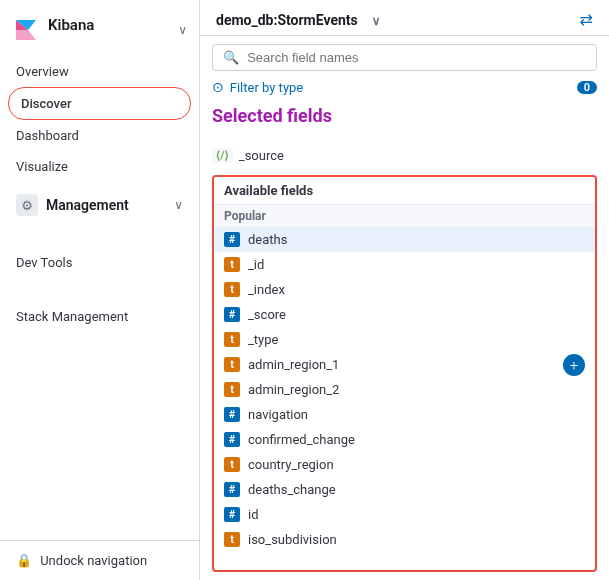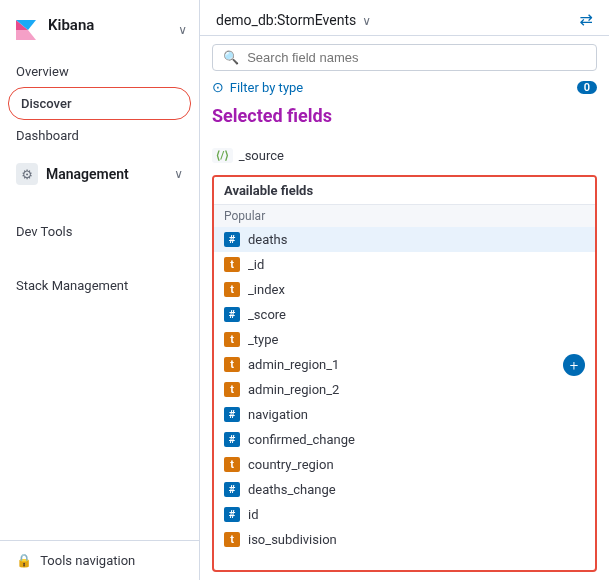--- a/index.html
+++ b/index.html
@@ -142,23 +142,23 @@
       display: flex;
       align-items: center;
       justify-content: space-between;
       padding: 10px 16px 6px 16px;
       border-bottom: 1px solid #d3dae6;
     }
 
     .db-selector {
       display: flex;
       align-items: flex-end;
-      gap: 6px;
+      gap: 14px;
       font-size: 14px;
-      font-weight: 400;
+      font-weight: 700;
       color: #1a1c21;
       cursor: pointer;
     }
 
     .db-chevron {
       color: #69707d;
       font-size: 12px;
     }
 
     .arrows-icon {
@@ -279,21 +279,21 @@
     .available-fields-list {
       overflow-y: auto;
       flex: 1;
     }
 
     .popular-label {
       background: #f5f7fa;
       padding: 4px 10px;
       font-size: 12px;
       color: #69707d;
-      font-weight: 400;
+      font-weight: 700;
     }
 
     .field-item {
       display: flex;
       align-items: center;
       padding: 5px 10px;
       cursor: pointer;
       position: relative;
     }
 
@@ -363,40 +363,43 @@
   <div class="sidebar-nav">
     <div class="nav-item">
       <span>Overview</span>
     </div>
     <div class="nav-item active">
       <span>Discover</span>
     </div>
     <div class="nav-item">
       <span>Dashboard</span>
     </div>
+    <div class="nav-item">
+      <span>Visualize</span>
+    </div>
 
     <div class="nav-section">
       <div class="nav-section-left">
         <div class="gear-icon">⚙</div>
         <span class="section-label">Management</span>
       </div>
       <span class="chevron-down">∨</span>
     </div>
 
     <div class="sidebar-subitem">
       <span>Dev Tools</span>
     </div>
     <div class="sidebar-subitem">
       <span>Stack Management</span>
     </div>
   </div>
 
   <div class="sidebar-bottom">
     <span class="lock-icon">🔒</span>
-    <span>Tools navigation</span>
+    <span>Undock navigation</span>
   </div>
 </div>
 
 <div class="main">
 
   <div class="main-header">
     <div class="db-selector">
       <span>demo_db:StormEvents</span>
       <span class="db-chevron">∨</span>
     </div>

